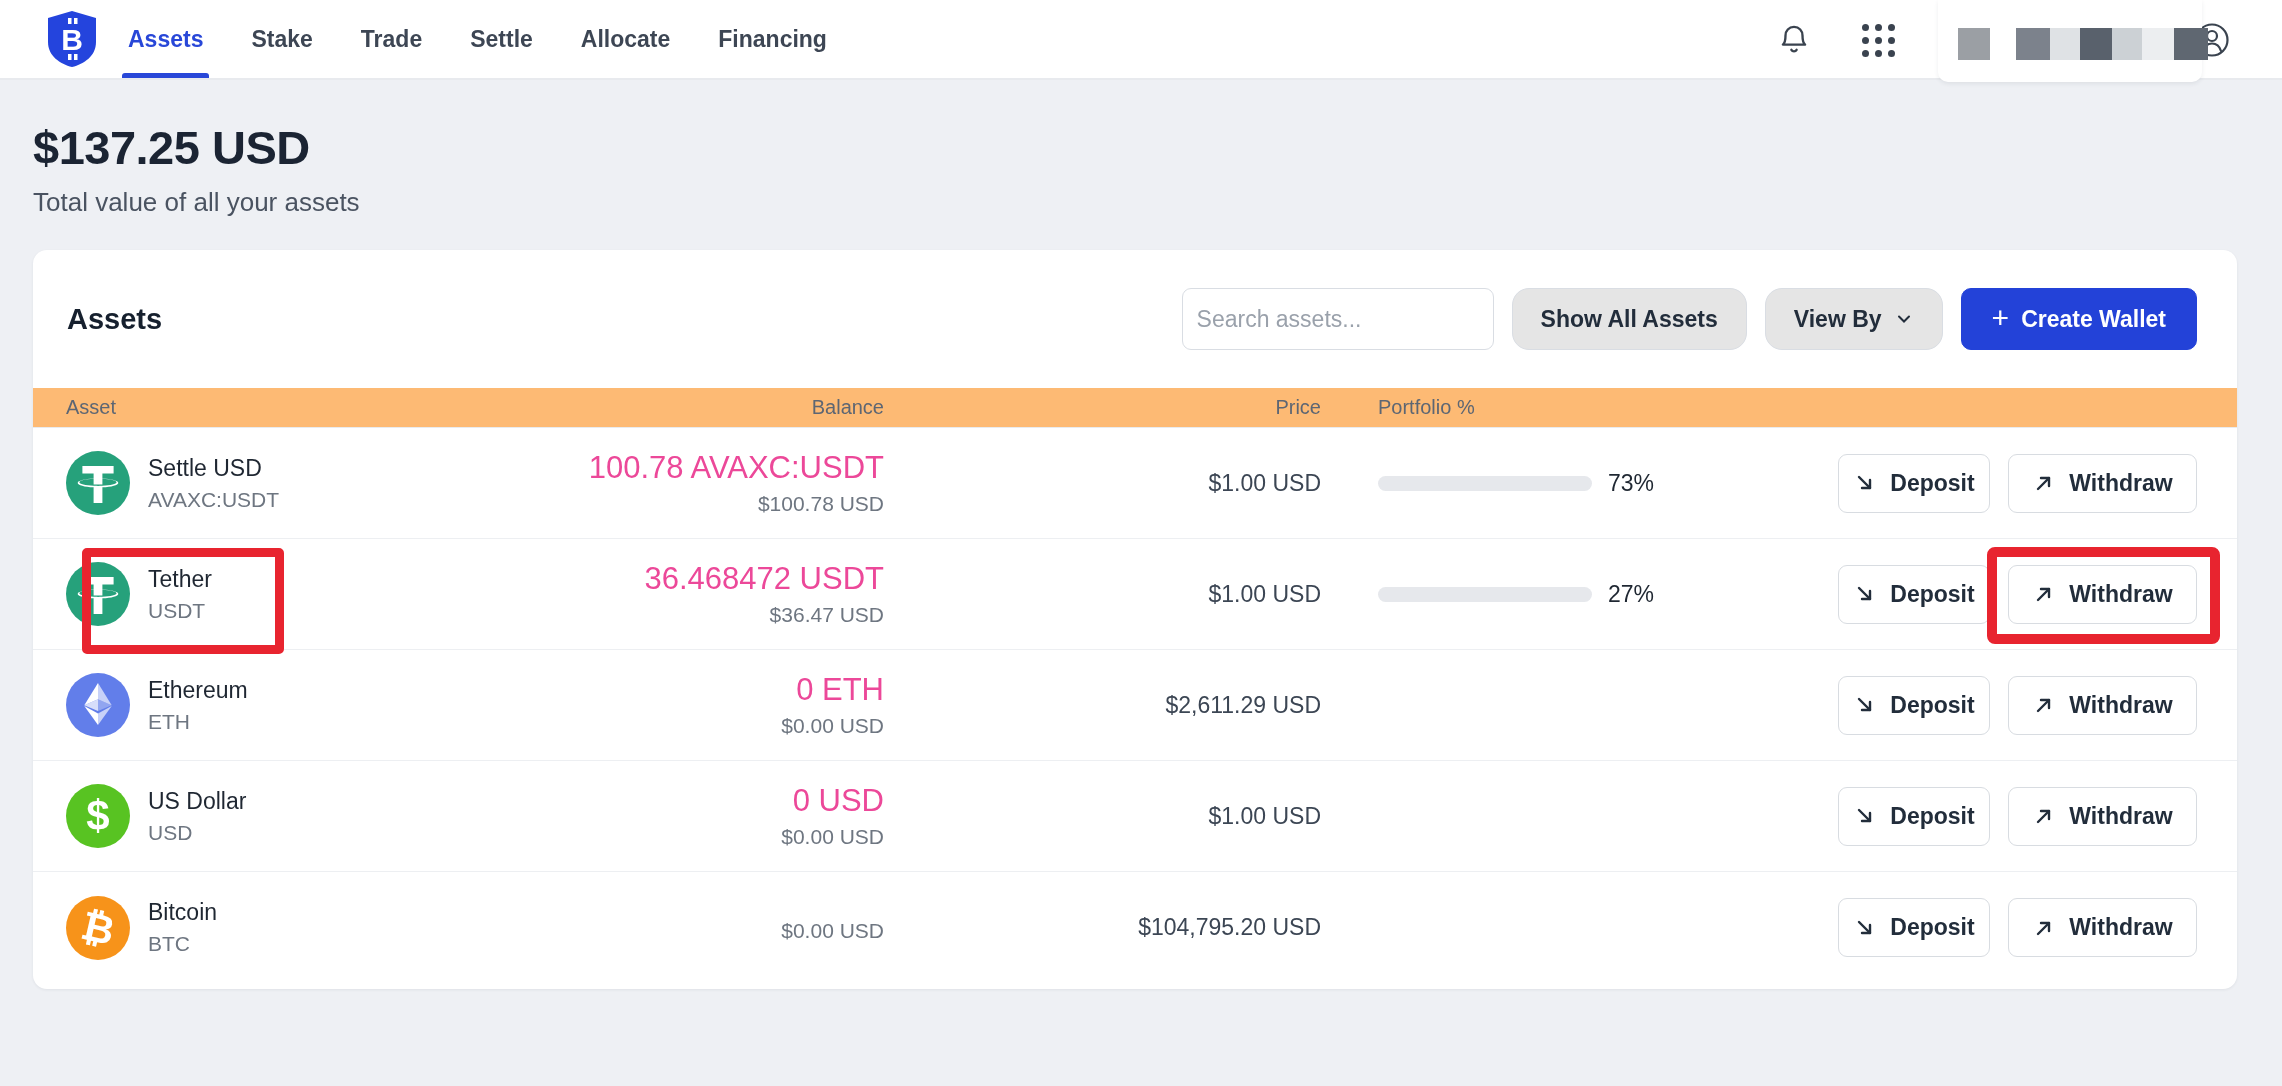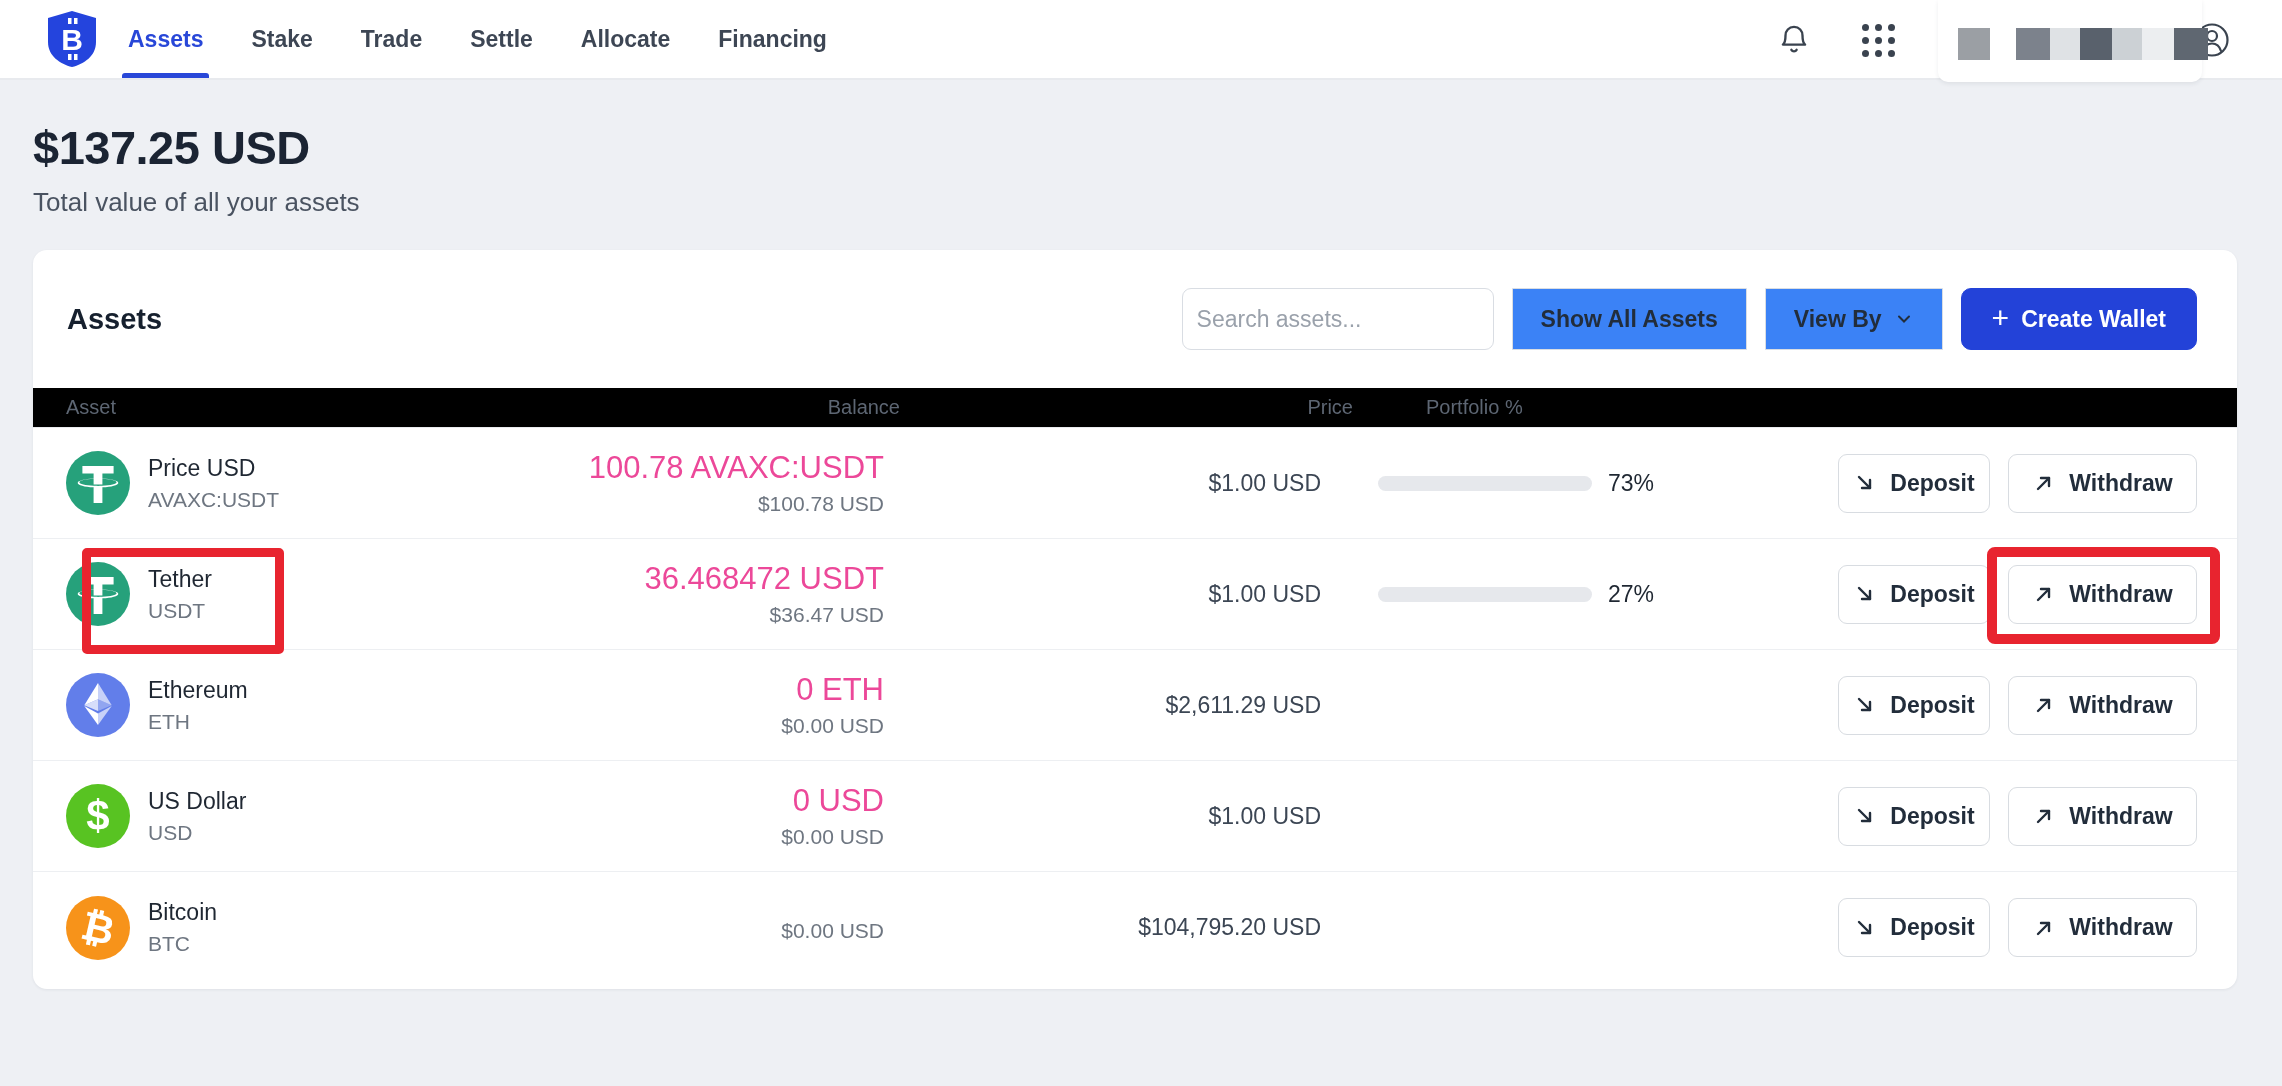--- a/index.html
+++ b/index.html
@@ -29,28 +29,28 @@
   .summary-total { font-size:47px; font-weight:700; color:#1b2433; letter-spacing:-0.5px; }
   .summary-sub { margin-top:12px; font-size:26px; color:#4a5361; }
 
   
   .card { position:relative; margin:32px 0 0 33px; width:2204px; background:#ffffff; border-radius:14px; box-shadow:0 1px 3px rgba(35,43,58,.07); padding-bottom:6px; }
   .card-header { height:138px; display:flex; align-items:center; padding:0 40px 0 34px; }
   .card-title { font-size:29px; font-weight:700; color:#16202e; }
   .card-controls { margin-left:auto; display:flex; align-items:center; gap:18px; }
   .search-box { width:312px; height:62px; border:1px solid #d9dde3; border-radius:9px; font-size:23px; color:#2a3442; padding:0 14px; outline:none; font-family:"Liberation Sans", sans-serif; background:#fff; }
   .search-box::placeholder { color:#9aa1ab; }
-  .btn { height:62px; border:1px solid #d9dde3; background:#3b82f6; border-radius:1px; font-size:23px; font-weight:600; color:#222d3b; display:flex; align-items:center; justify-content:center; gap:12px; padding:0 28px; cursor:pointer; font-family:"Liberation Sans", sans-serif; }
+  .btn { height:62px; border:1px solid #d9dde3; background:#e5e5e5; border-radius:17px; font-size:23px; font-weight:600; color:#222d3b; display:flex; align-items:center; justify-content:center; gap:12px; padding:0 28px; cursor:pointer; font-family:"Liberation Sans", sans-serif; }
   .btn-primary { background:#2342d8; border-color:#2342d8; color:#ffffff; border-radius:10px; padding:0 30px; }
   .plus-glyph { font-size:30px; font-weight:400; line-height:1; margin-top:-3px; }
   .chev { width:20px; height:20px; }
 
   
   .grid-row { display:grid; grid-template-columns:450px 368px 437px 498px 378px; align-items:center; padding:0 40px 0 33px; }
-  .thead { height:40px; background:#000000; border-bottom:1px solid #e9ebee; font-size:20px; color:#5d6673;gap:16px; }
+  .thead { height:40px; background:#fdba74; border-bottom:1px solid #e9ebee; font-size:20px; color:#5d6673; }
   .th-balance,.th-price { text-align:right; }
   .th-portfolio { padding-left:57px; }
   .trow { position:relative; height:111px; border-bottom:1px solid #edeff2; }
   .trow:last-child { border-bottom:none; }
   .asset-cell { position:relative; display:flex; align-items:center; gap:18px; height:100%; }
   .coin-icon { width:64px; height:64px; flex:0 0 auto; }
   .asset-name { font-size:23px; color:#1f2732; }
   .asset-symbol { font-size:21px; color:#6e7681; margin-top:6px; }
   .bal-cell { text-align:right; }
   .bal-amount { font-size:31px; color:#ec4899; }
@@ -176,21 +176,21 @@
 
   <div id="table-body">
   <div class="grid-row trow">
     <div class="asset-cell">
 
       <span class="coin-icon"><svg viewBox="0 0 64 64">
               <circle cx="32" cy="32" r="32" fill="#26a17b"></circle>
               <path fill="#fff" d="M36.4 27.5v-4.9h11.2v-7.5H16.4v7.5h11.2v4.9c-9.1.4-15.9 2.2-15.9 4.4s6.8 4 15.9 4.4v15.6h8.8V36.3c9.1-.4 15.9-2.2 15.9-4.4s-6.8-4-15.9-4.4m0 7.3c-.2 0-1.4.1-4.3.1-2.3 0-3.9-.1-4.5-.1-8.2-.4-14.3-1.8-14.3-3.5s6.1-3.1 14.3-3.5v5.6c.6 0 2.2.1 4.5.1 2.8 0 4.1-.1 4.3-.1v-5.6c8.1.4 14.2 1.8 14.2 3.5s-6.1 3.1-14.2 3.5"></path>
             </svg></span>
       <span>
-        <div class="asset-name">Price USD</div>
+        <div class="asset-name">Settle USD</div>
         <div class="asset-symbol">AVAXC:USDT</div>
       </span>
     </div>
     <div class="bal-cell">
       <div class="bal-amount">100.78 AVAXC:USDT</div>
       <div class="bal-usd">$100.78 USD</div>
     </div>
     <div class="price-cell">$1.00 USD</div>
     <div class="portfolio-cell">
       <span class="bar-track"><span class="bar-fill" style="width: 73%;"></span></span>

